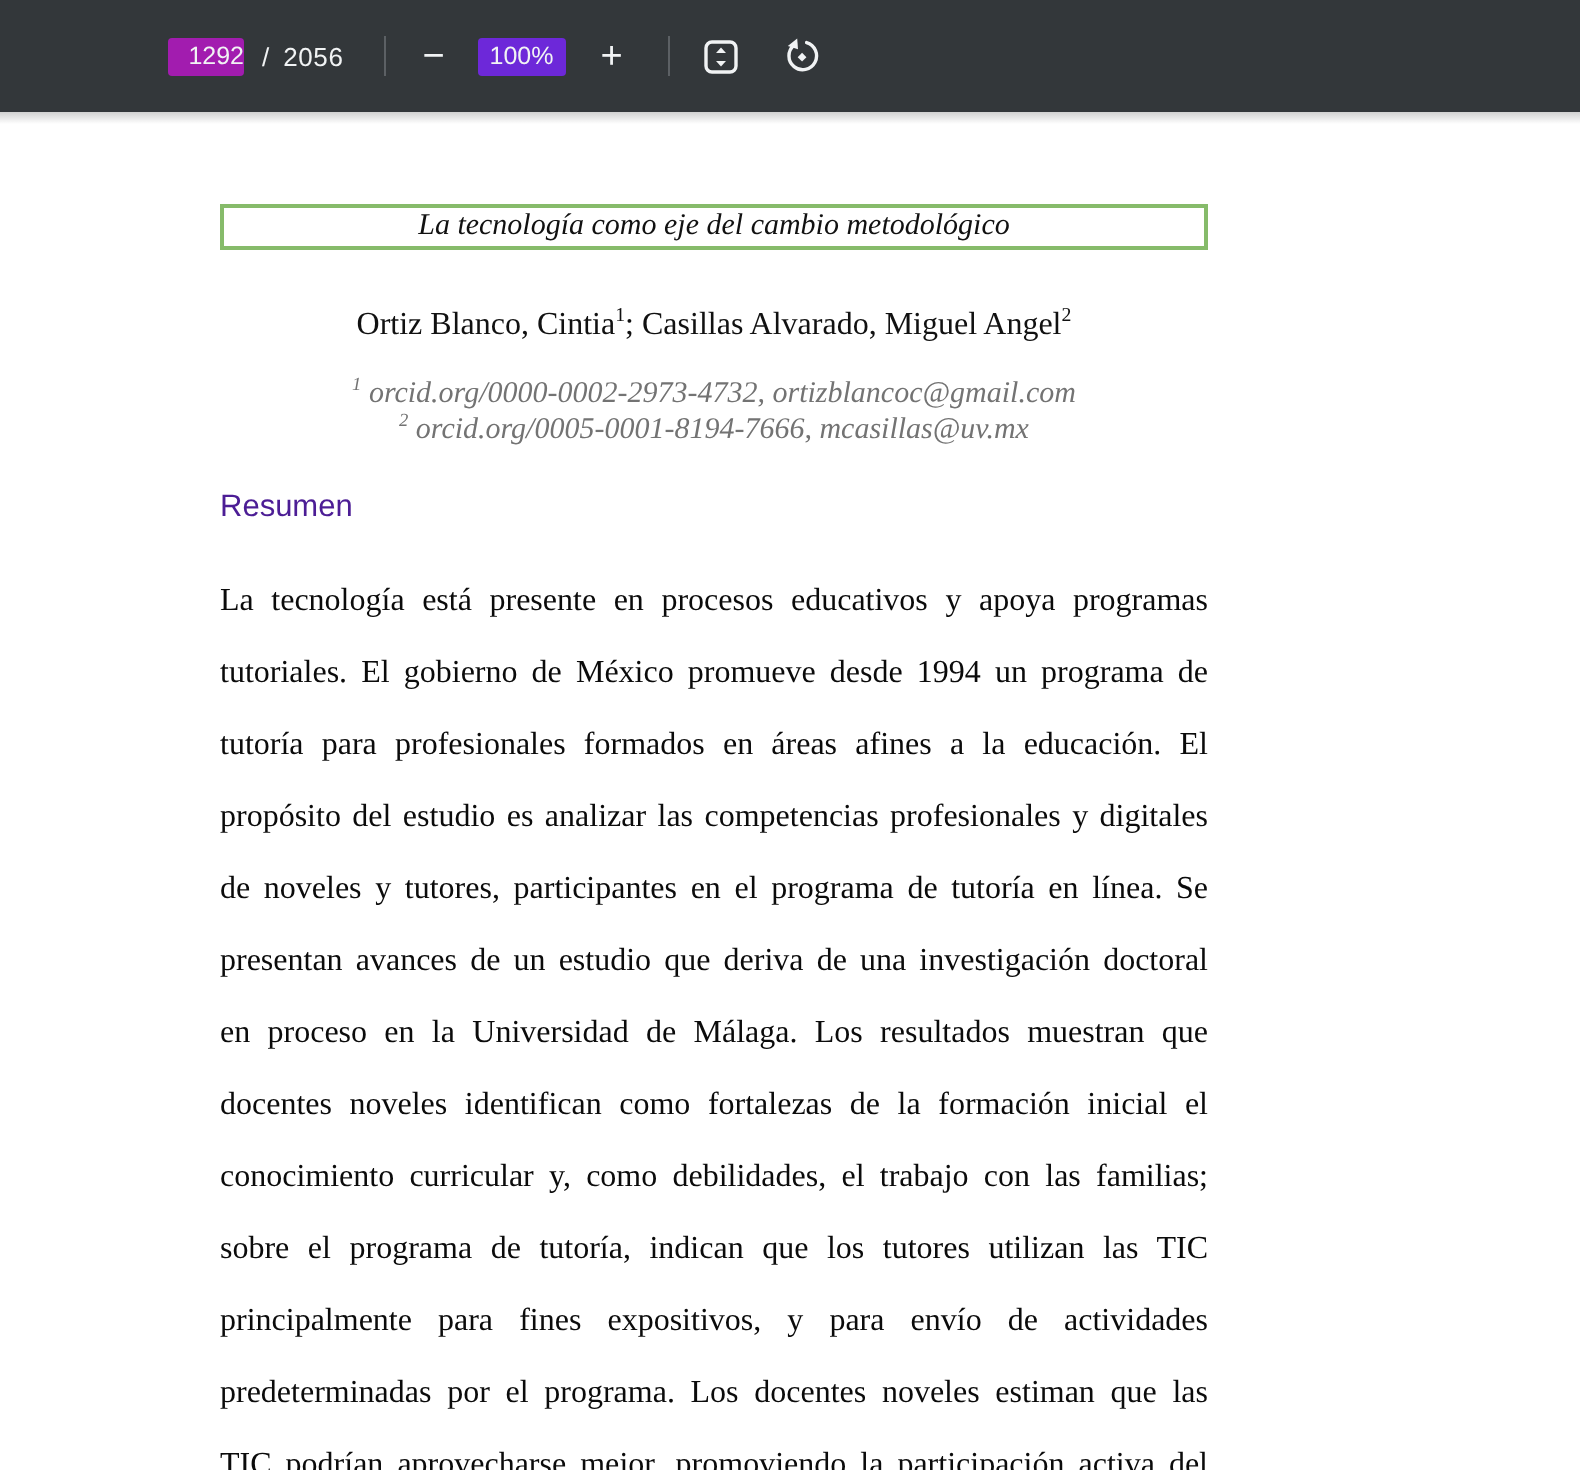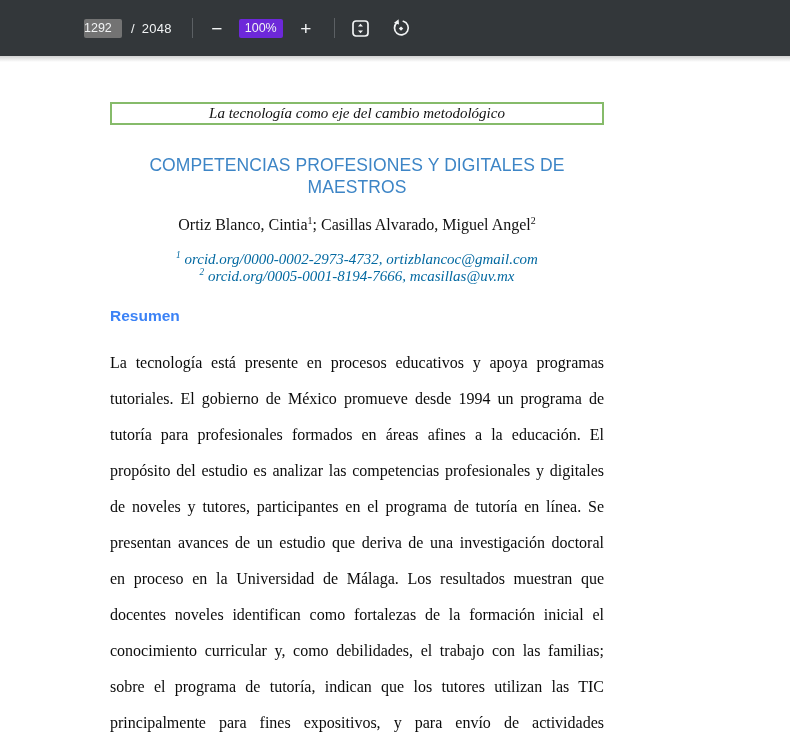--- a/index.html
+++ b/index.html
@@ -24,26 +24,26 @@
   }
   .toolbar::after {
     content: "";
     position: absolute;
     left: 0; right: 0; top: 56px; height: 6px;
     background: linear-gradient(to bottom, rgba(0,0,0,0.18), rgba(0,0,0,0));
     pointer-events: none;
   }
   .page-input {
     width: 38px; height: 19px;
-    background: #737373;
+    background: #a21caf;
     border: none; border-radius: 2px;
     color: #f1f3f4;
     font-family: "Liberation Sans", sans-serif;
     font-size: 12.5px;
-    text-align: left;
+    text-align: right;
     outline: none;
   }
   .slash { margin-left: 9px; }
   .total-pages { margin-left: 7px; letter-spacing: 0.3px; }
   .tb-divider {
     width: 1px; height: 20px;
     background: #5c6064;
     margin-left: 20px;
   }
   .tb-divider.second { margin-left: 16px; }
@@ -111,45 +111,45 @@
     vertical-align: super;
     line-height: 0;
   }
   .orcid-block {
     margin-top: 17px;
     text-align: center;
     font-family: "Liberation Serif", serif;
     font-style: italic;
     font-size: 15px;
     line-height: 17.5px;
-    color: #0369a1;
+    color: #737373;
   }
   .section-heading {
     margin-top: 21px;
     font-size: 15.5px;
-    font-weight: bold;
-    color: #3b82f6;
+    font-weight: normal;
+    color: #4c1d95;
   }
   .abstract {
     margin-top: 20px;
     font-family: "Liberation Serif", serif;
     font-size: 16px;
     line-height: 36px;
     color: #0b0b0b;
     text-align: justify;
     word-spacing: 1px;
   }
 </style>
 </head>
 <body>
 
 <div class="toolbar">
   <input class="page-input" value="1292" style="">
   <span class="slash">/</span>
-  <span class="total-pages">2048</span>
+  <span class="total-pages">2056</span>
 
   <div class="tb-divider"></div>
 
   <button class="tb-btn zoom-out">
     <span>−</span>
   </button>
 
   <span class="zoom-chip">100%</span>
 
   <button class="tb-btn zoom-in">
@@ -180,21 +180,20 @@
 </div>
 
 <div class="viewport">
   <div class="page">
 
     <div class="running-head-box">
       <span class="running-head">La tecnología como eje del cambio metodológico</span>
     </div>
 
     <div class="paper-title">
-      <div>COMPETENCIAS PROFESIONES Y DIGITALES DE MAESTROS</div>
     </div>
 
     <div class="authors-line"><span>Ortiz Blanco, Cintia</span><sup>1</sup><span>; </span><span>Casillas Alvarado, Miguel Angel</span><sup>2</sup></div>
 
     <div class="orcid-block">
       <div class="orcid-line"><sup>1</sup><span> orcid.org/0000-0002-2973-4732, ortizblancoc@gmail.com</span></div>
       <div class="orcid-line"><sup>2</sup><span> orcid.org/0005-0001-8194-7666, mcasillas@uv.mx</span></div>
     </div>
 
     <div class="section-heading">Resumen</div>

